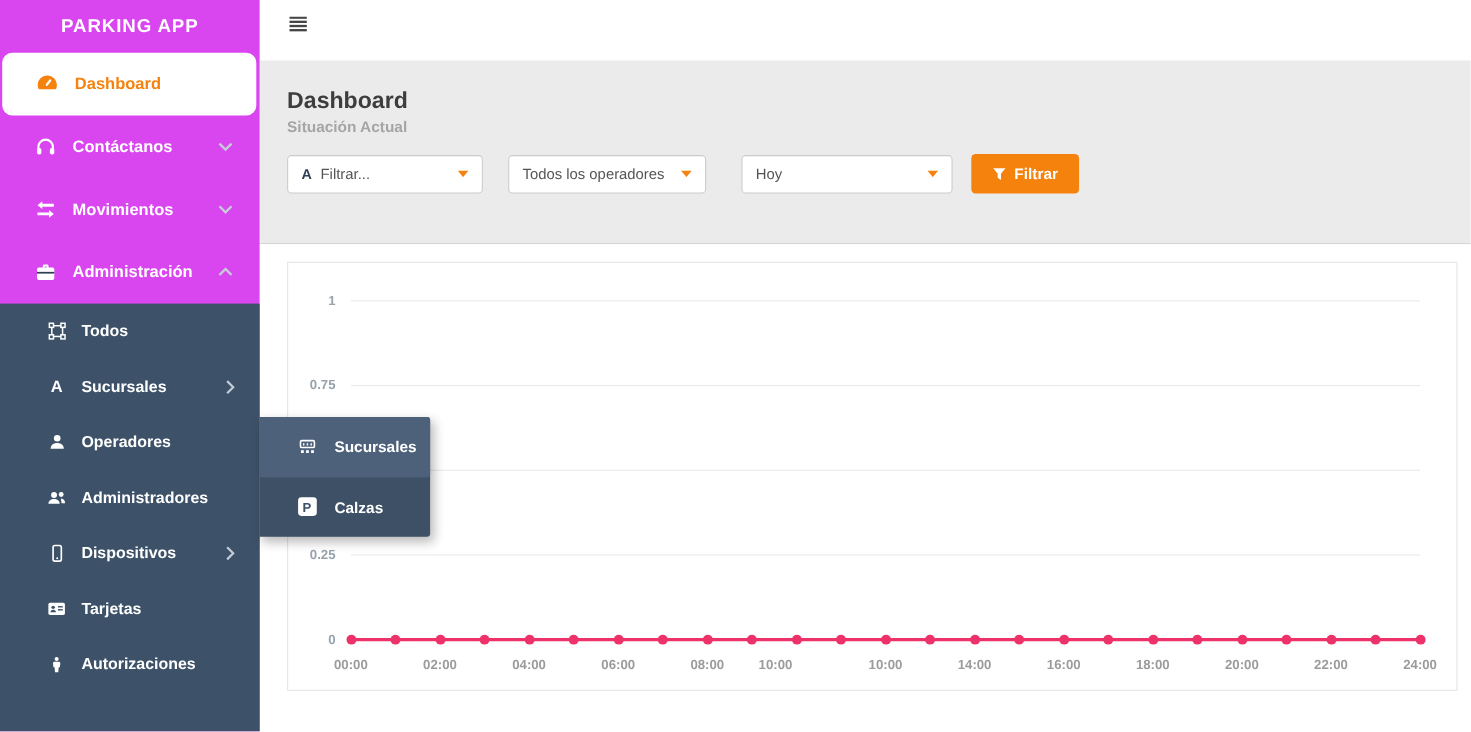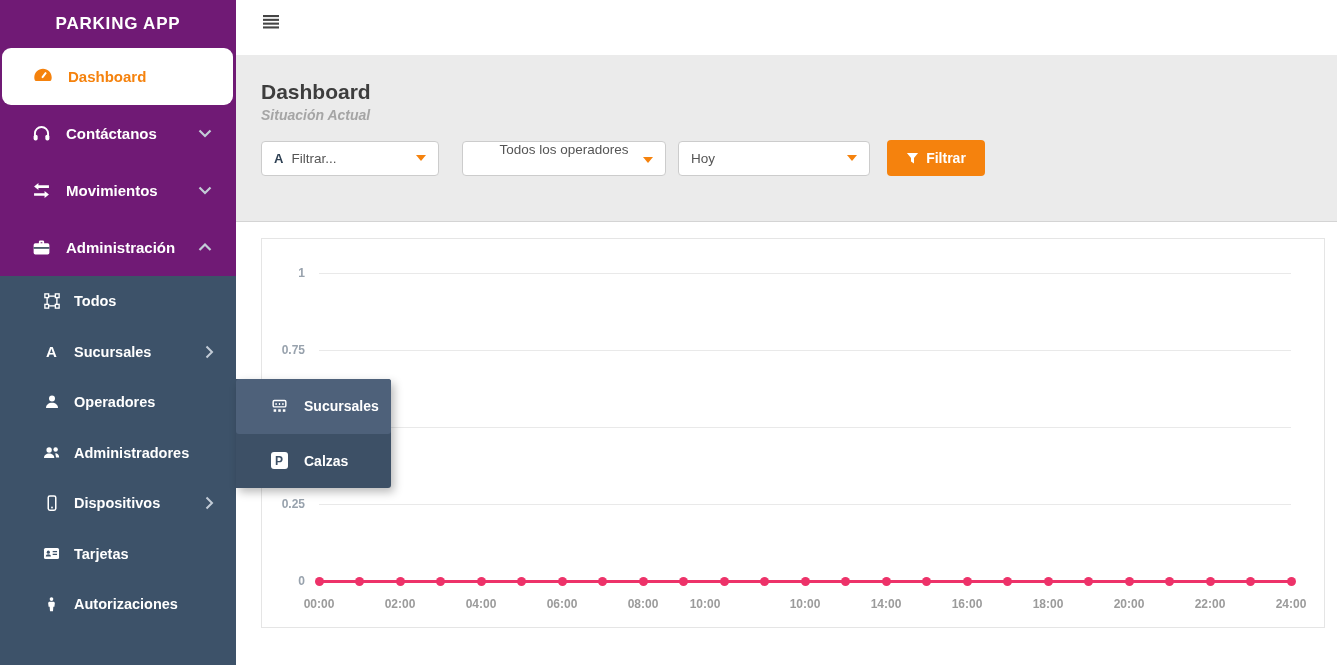--- a/index.html
+++ b/index.html
@@ -3,21 +3,21 @@
 <meta charset="utf-8">
 <title>Parking App</title>
 <style>
   * { box-sizing: border-box; margin: 0; padding: 0; }
   html,body { width:1337px; height:665px; overflow:hidden;
     font-family:"Liberation Sans","DejaVu Sans",sans-serif; background:#fff; }
   body { position:relative; }
 
   
   .sidebar { position:absolute; left:0; top:0; width:236px; height:665px;
-    background:#701a75; color:#fff; z-index:5; }
+    background:#d946ef; color:#fff; z-index:5; }
   .logo { height:48px; display:flex; align-items:center; justify-content:center;
     font-size:17px; font-weight:bold; letter-spacing:.8px; }
   .nav-item { height:57px; display:flex; align-items:center; gap:14px;
     padding:0 24px 0 30px; font-size:15px; font-weight:600; cursor:pointer; }
   .nav-item.active { background:#fff; color:#f5820d; border-radius:9px;
     width:231px; margin-left:2px; }
   .icn { width:22px; height:22px; flex:none; display:flex; align-items:center; justify-content:center; }
   .chev { margin-left:auto; display:flex; align-items:center; }
   .submenu { position:absolute; left:0; top:276px; right:0; bottom:0; background:#3d5269; }
   .sub-item { height:50.5px; display:flex; align-items:center; gap:13px;
@@ -34,27 +34,27 @@
   .flyout-item.highlight { background:#4e617a; border-radius:3px; }
   .p-badge { width:17px; height:17px; background:#fff; color:#3d5066; border-radius:3px;
     font-weight:800; font-size:12px; display:flex; align-items:center; justify-content:center; }
 
   
   .main { position:absolute; left:236px; top:0; right:0; bottom:0; background:#fff; }
   .topbar { height:55px; background:#fff; padding:15px 0 0 27px; }
   .grayband { height:167px; background:#ebebeb; border-bottom:1px solid #d4d4d4;
     padding:25px 0 0 25px; }
   .page-title { font-size:21px; font-weight:700; color:#3d3d3d; }
-  .page-subtitle { font-size:14px; font-weight:600; color:#a5a5a5; margin-top:3px;font-style:italic; }
+  .page-subtitle { font-size:14px; font-weight:600; color:#a5a5a5; margin-top:3px; }
   .filters { display:flex; align-items:center; margin-top:17px; }
   .dd { height:35px; background:#fff; border:1px solid #ccc; border-radius:4px;
     display:flex; align-items:center; padding:0 12px; font-size:13.5px; color:#555; cursor:pointer; }
   .dd .caret { margin-left:auto; padding-left:10px; display:flex; }
   .dd1 { width:178px; margin-right:23px; }
-  .dd2 { width:204px; margin-right:12px;flex-direction:column; }
+  .dd2 { width:180px; margin-right:32px; }
   .dd3 { width:192px; margin-right:17px; }
   .dd .dd-a { font-weight:800; font-size:13px; color:#2e4053; margin-right:8px; }
   .btn-filter { height:36px; width:98px; background:#f5820d; border:none; border-radius:4px;
     color:#fff; font-weight:700; font-size:14px; display:flex; align-items:center;
     justify-content:center; gap:7px; cursor:pointer; }
 
   .content { padding:16px 0 0 25px; background:#fff; }
   .chart-card { position:relative; width:1064px; height:390px; background:#fff;
     border:1px solid #e5e5e5; }
   .gridline { position:absolute; height:1px; background:#e9e9e9; }

